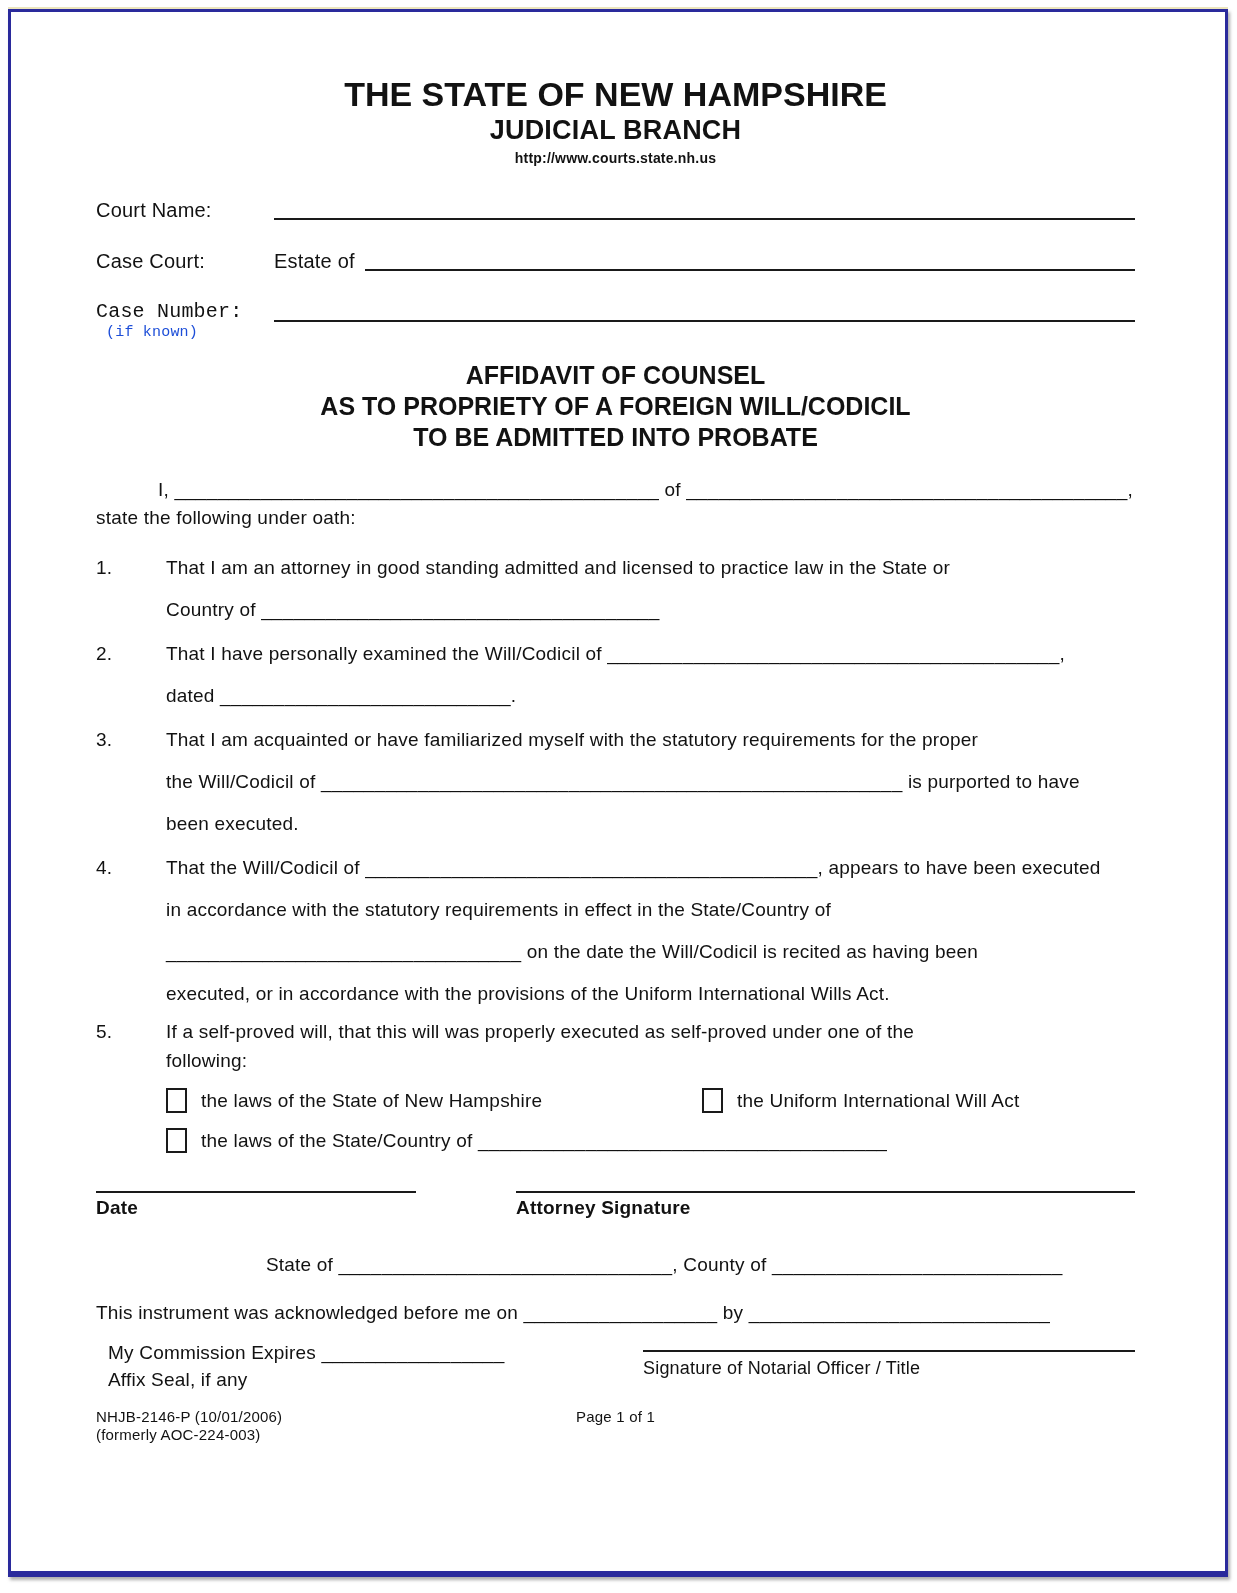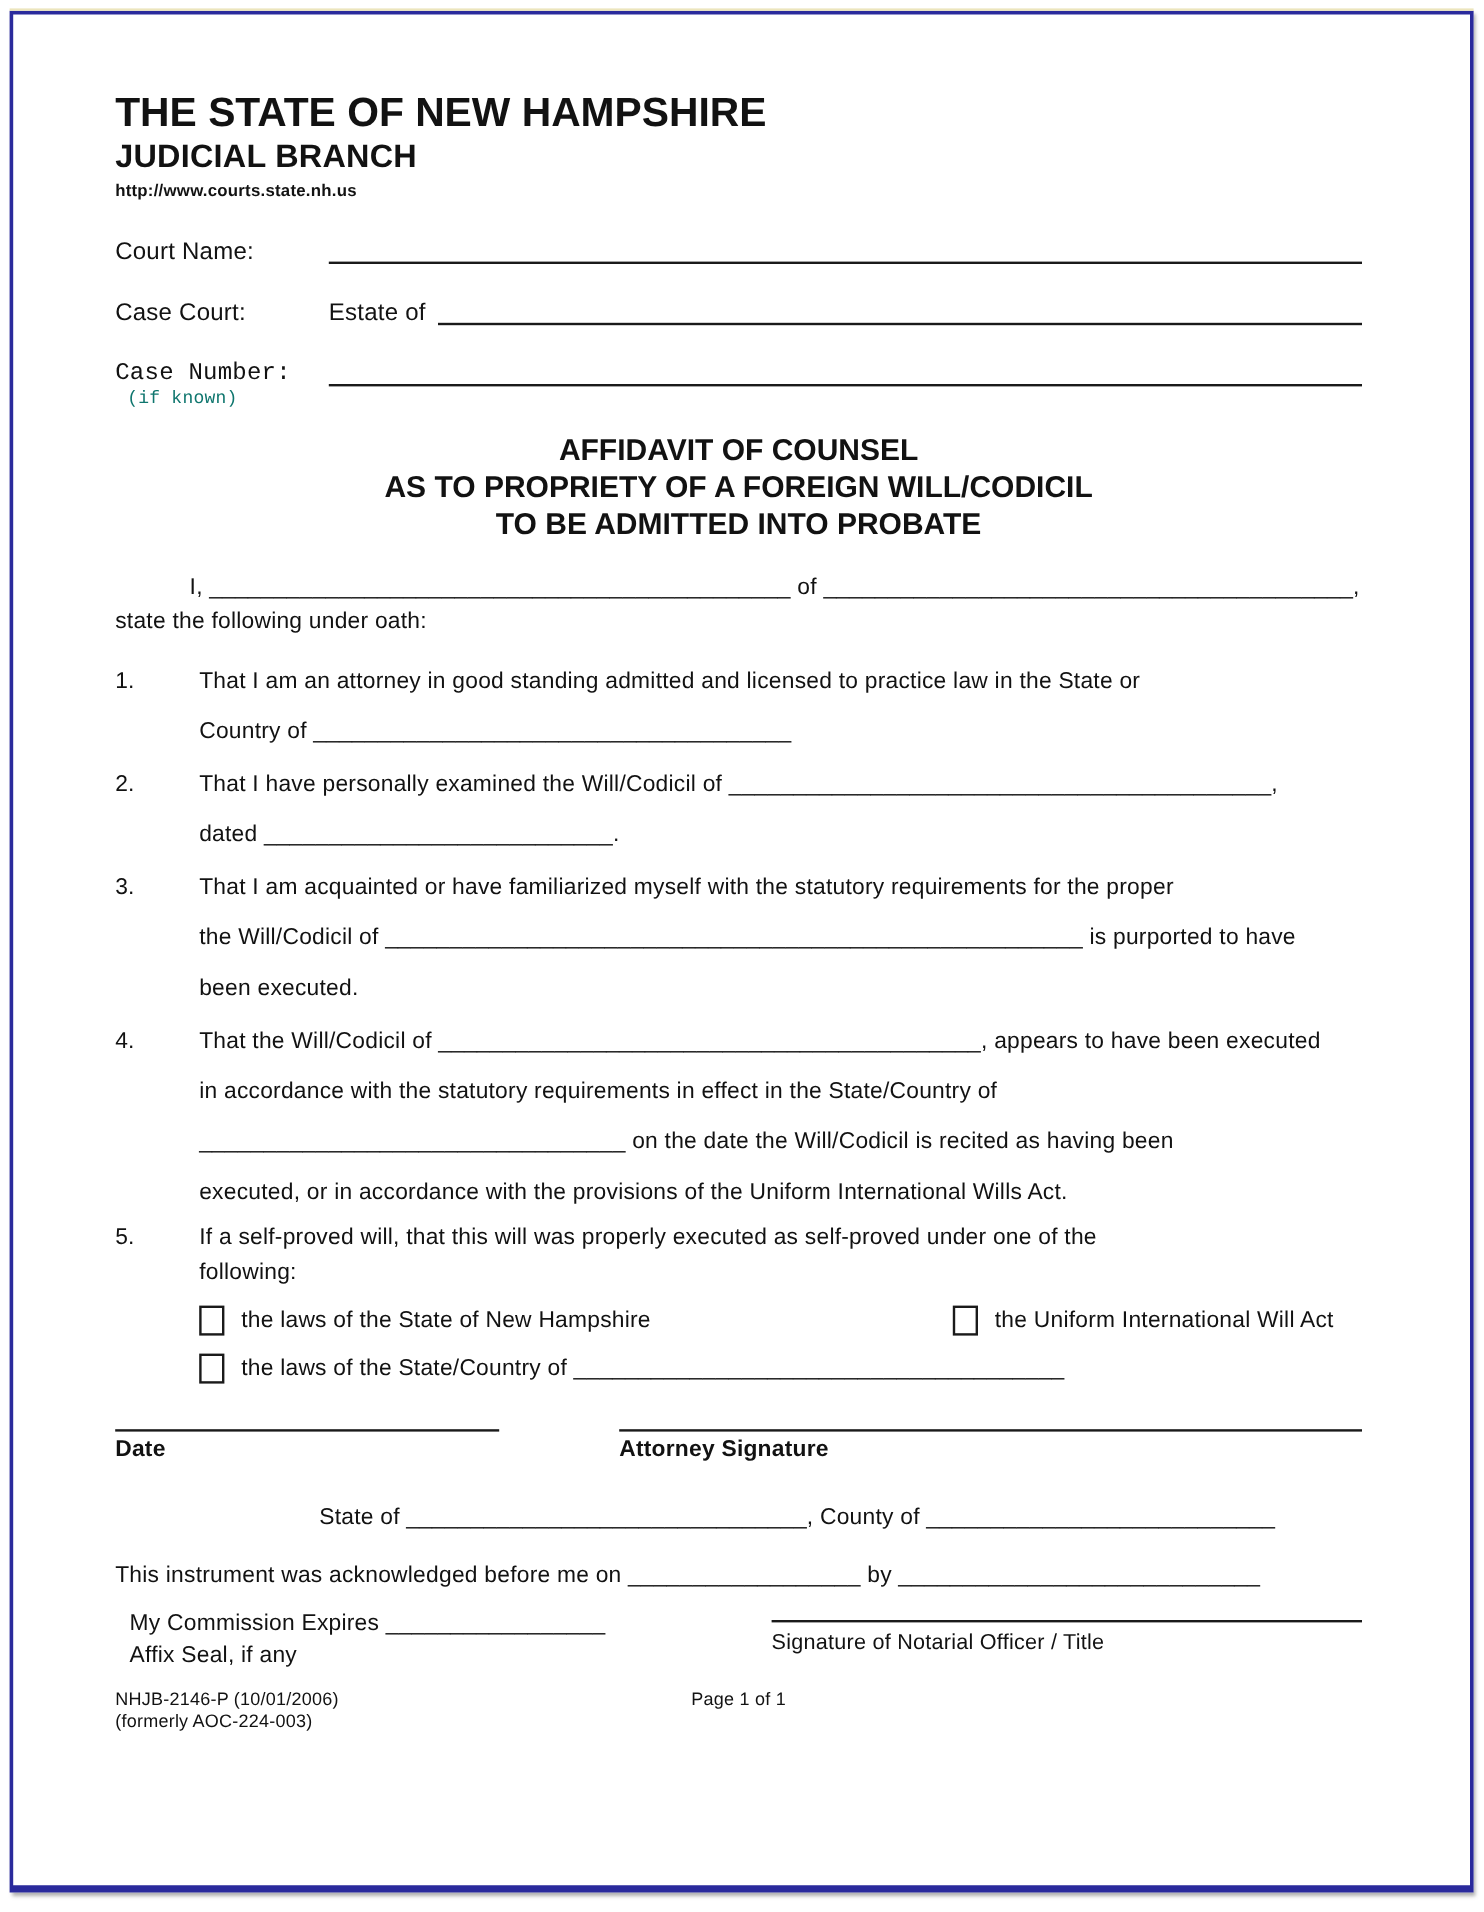--- a/index.html
+++ b/index.html
@@ -26,31 +26,31 @@
     content:""; position:absolute; left:-3px; right:-3px; top:-5px; height:2px;
     background:#ece5bd;
   }
   .content {
     position:absolute; left:11px; top:12px; right:12px; bottom:22px;
     padding:34px 78px 0 74px;
     font-size:19px; letter-spacing:.2px;
   }
 
   
-  .hdr { text-align:left; }
+  .hdr { text-align:center; }
   .hdr-org   { font-size:34px; font-weight:bold; margin-top:16px; line-height:40px; letter-spacing:0; }
   .hdr-branch{ font-size:27px; font-weight:bold; line-height:32px; }
   .hdr-url   { font-size:14px; font-weight:bold; line-height:24px; }
 
   
   .case-block { margin-top:28px; }
   .case-row { display:flex; align-items:flex-start; margin-bottom:27px; }
   .case-row.last { margin-bottom:14px;font-family:Liberation Mono, monospace; }
   .case-label { width:178px; flex:none; line-height:24px; font-size:20px; }
-  .case-label .note { font-size:15px; line-height:18px; padding-left:10px; color:#0f766e; }
+  .case-label .note { font-size:15px; line-height:18px; padding-left:10px; color:#1d4ed8; }
   .case-prefix { flex:none; line-height:24px; font-size:20px; margin-right:10px; }
   .fill-line { flex:1; height:22px; border-bottom:2px solid #1a1a1a; }
 
   
   .form-title { text-align:center; margin-top:18px; font-weight:bold; font-size:25px; line-height:31px; letter-spacing:0; }
 
   
   .intro { margin-top:24px; }
   .intro-l1 { text-indent:62px; line-height:26px; white-space:nowrap; }
   .intro-l2 { line-height:30px; }
@@ -60,21 +60,21 @@
   .item { display:flex; margin-bottom:2px; }
   .item-num { width:70px; flex:none; line-height:42px; }
   .item-body { flex:1; }
   .item-body .item-line { line-height:42px; white-space:nowrap; }
   .item-body.ss .item-line { line-height:29px; }
   .item-num.ss { line-height:29px; }
 
   
   .cb-row { display:flex; align-items:center; margin-top:11px; white-space:nowrap; }
   .cb-group { display:flex; align-items:center; }
-  .cb-group.w600 { width:628px; flex:none; }
+  .cb-group.w600 { width:536px; flex:none; }
   .cb {
     display:inline-block; width:21px; height:25px; flex:none;
     border:2px solid #1a1a1a; background:#fff; margin-right:14px;
   }
   .cb-label { line-height:29px; }
 
   
   .sig-block { margin-top:36px; }
   .sig-row { display:flex; gap:100px; margin-bottom:15px; }
   .sig-col.left  { width:320px; flex:none; }

